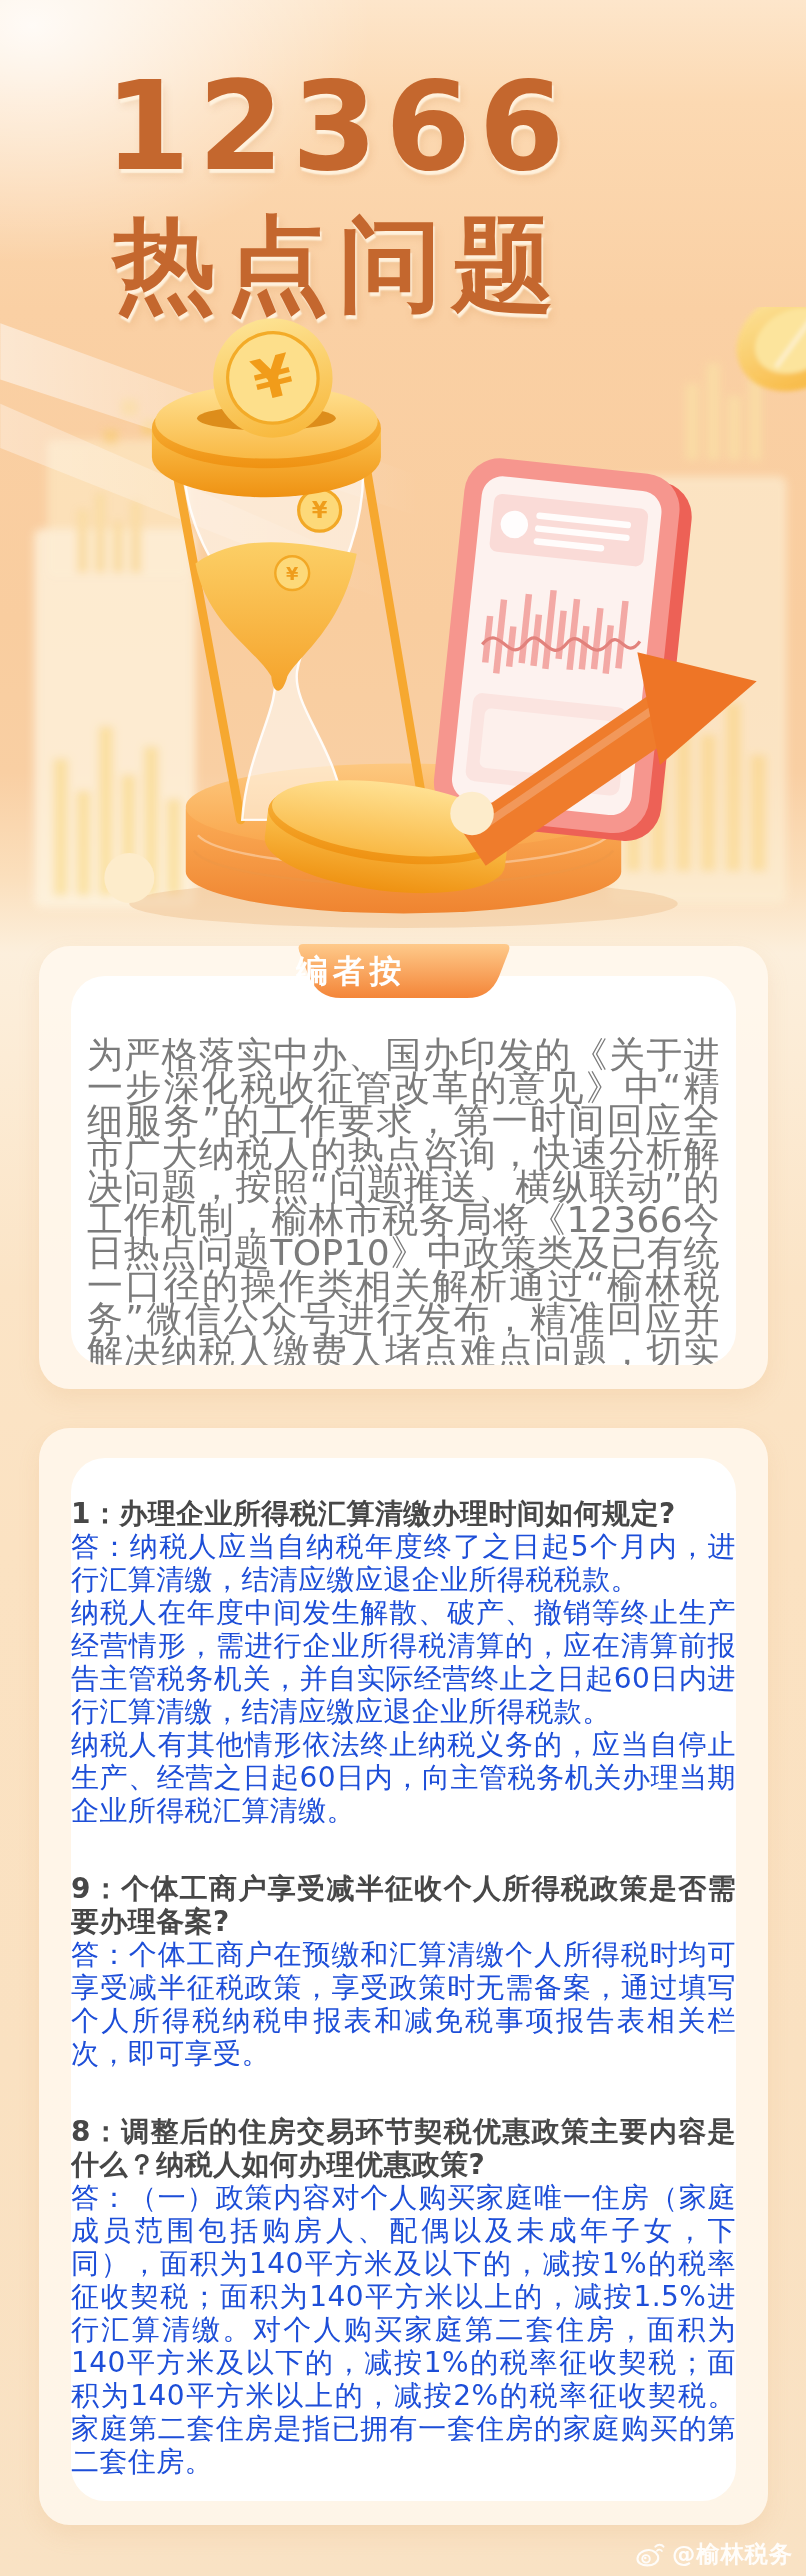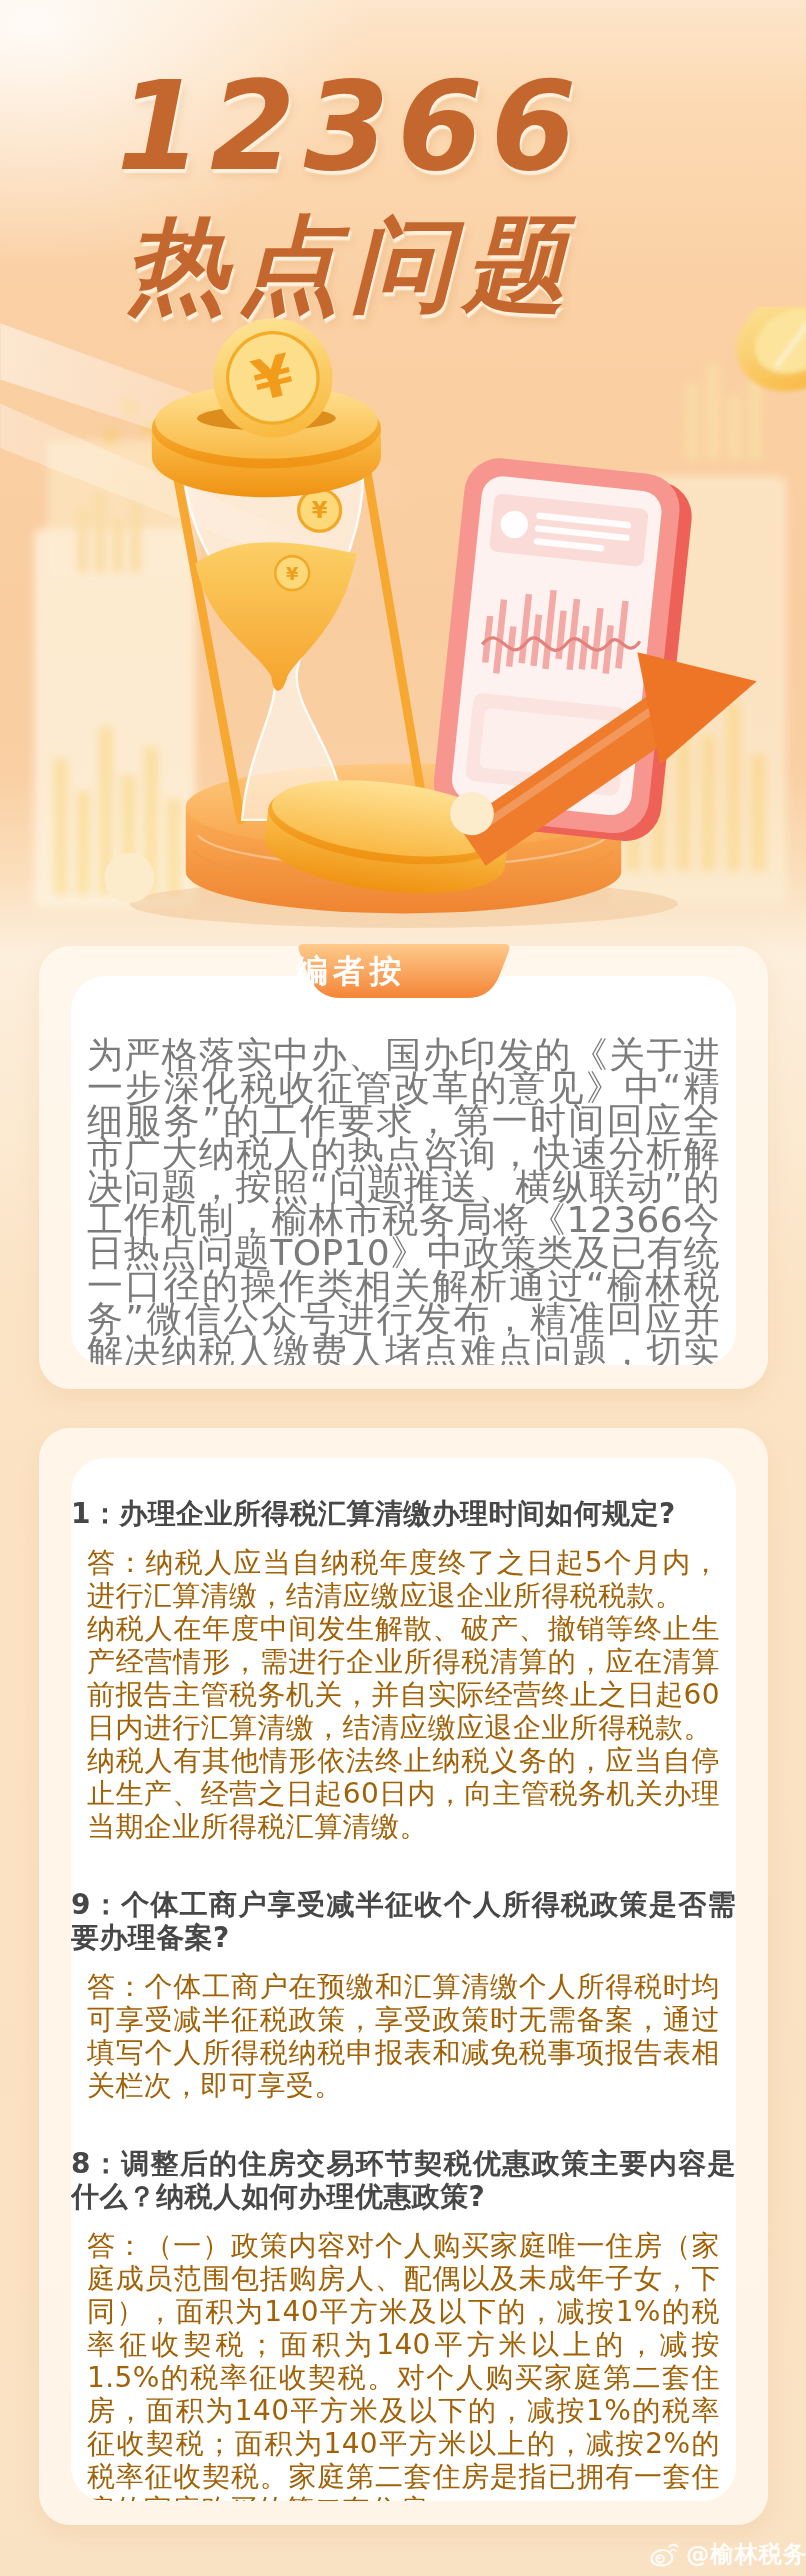--- a/index.html
+++ b/index.html
@@ -7,21 +7,21 @@
   .page {
     position:relative; width:807px; height:2576px; overflow:hidden;
     background:
       radial-gradient(ellipse 484px 339px at 4% 1%, rgba(255,255,255,.85), rgba(255,255,255,0) 70%),
       linear-gradient(180deg,
         #fde6cb 0%, #fcd9b2 4%, #fad0a4 12%, #f9cd9f 24%, #f9cfa3 30%,
         #fbdfbc 34%, #fcefdc 37%, #fcecd6 41%, #fbe4c6 50%, #fbe2c2 60%,
         #fae1c1 80%, #f9e2c4 100%);
   }
   
-  .title-block { position:absolute; top:69px; left:12px; width:677px; text-align:center; color:#c4672e;font-style:italic; }
+  .title-block { position:absolute; top:69px; left:0; width:677px; text-align:center; color:#c4672e; }
   .title-num {
     font-size:123px; line-height:115px; font-weight:700; letter-spacing:8px;
     text-shadow:1.6px 4px 1.6px rgba(255,243,224,.95), 3.2px 7.3px 8px rgba(198,120,50,.18);
   }
   .title-cn {
     margin-top:24px; font-size:103px; line-height:113px; font-weight:700; letter-spacing:9.7px;
     text-shadow:1.6px 4px 1.6px rgba(255,243,224,.95), 3.2px 7.3px 8px rgba(198,120,50,.18);
   }
   
   .illustration { position:absolute; top:307px; left:0; width:807px; height:629px; }
@@ -48,27 +48,27 @@
   .note-text {
     margin:62px 16px 0; font-size:36px; line-height:33px; color:#7b7b7b;
     text-align:justify; letter-spacing:0.4px;
   }
   .qa-wrap { padding:39px 0 0; }
   .qa-item h3 {
     margin:0; font-size:28px; line-height:33px; font-weight:700; color:#474747;
     letter-spacing:0.4px; text-align:justify;
   }
   .qa-item .answer {
-    margin:16px; font-size:28px; line-height:33px; color:#a16207;
+    margin:0; font-size:28px; line-height:33px; color:#1d4ed8;
     white-space:pre-line; text-align:justify; letter-spacing:0.4px;
   }
   .qa-item + .qa-item { margin-top:45px; }
   
   .watermark {
-    position:absolute; right:0; top:2538px; display:flex; align-items:center; gap:6.5px;
+    position:absolute; right:14px; top:2538px; display:flex; align-items:center; gap:6.5px;
     color:rgba(255,255,255,.92); font-size:23.4px; font-weight:700; letter-spacing:0.8px;
   }
   .watermark svg { opacity:.9; }
 </style>
 </head>
 <body>
 
 <div class="page">
 
   <div class="title-block">
@@ -268,21 +268,21 @@
           <p class="answer">答：纳税人应当自纳税年度终了之日起5个月内，进行汇算清缴，结清应缴应退企业所得税税款。
 纳税人在年度中间发生解散、破产、撤销等终止生产经营情形，需进行企业所得税清算的，应在清算前报告主管税务机关，并自实际经营终止之日起60日内进行汇算清缴，结清应缴应退企业所得税款。
 纳税人有其他情形依法终止纳税义务的，应当自停止生产、经营之日起60日内，向主管税务机关办理当期企业所得税汇算清缴。</p>
         </div>
         <div class="qa-item">
           <h3>9：个体工商户享受减半征收个人所得税政策是否需要办理备案?</h3>
           <p class="answer">答：个体工商户在预缴和汇算清缴个人所得税时均可享受减半征税政策，享受政策时无需备案，通过填写个人所得税纳税申报表和减免税事项报告表相关栏次，即可享受。</p>
         </div>
         <div class="qa-item">
           <h3>8：调整后的住房交易环节契税优惠政策主要内容是什么？纳税人如何办理优惠政策?</h3>
-          <p class="answer">答：（一）政策内容对个人购买家庭唯一住房（家庭成员范围包括购房人、配偶以及未成年子女，下同），面积为140平方米及以下的，减按1%的税率征收契税；面积为140平方米以上的，减按1.5%的税率征收契税。对个人购买家庭第二套住房，面积为140平方米及以下的，减按1%的税率征收契税；面积为140平方米以上的，减按2%的税率征收契税。家庭第二套住房是指已拥有一套住房的家庭购买的第二套住房。</p>
+          <p class="answer">答：（一）政策内容对个人购买家庭唯一住房（家庭成员范围包括购房人、配偶以及未成年子女，下同），面积为140平方米及以下的，减按1%的税率征收契税；面积为140平方米以上的，减按1.5%进行汇算清缴。对个人购买家庭第二套住房，面积为140平方米及以下的，减按1%的税率征收契税；面积为140平方米以上的，减按2%的税率征收契税。家庭第二套住房是指已拥有一套住房的家庭购买的第二套住房。</p>
         </div>
       </div>
     </div>
   </section>
 
   <div class="watermark">
     <svg width="31" height="26" viewBox="0 0 38 32">
       <path d="M17,11 C9,11 3,16.5 3,22 C3,26.8 8.2,30 15,30 C22.8,30 28.5,26.2 28.5,21 C28.5,15.8 23,11 17,11 Z" fill="none" stroke="#ffffff" stroke-width="2.6"></path>
       <circle cx="13.5" cy="22" r="4.6" fill="none" stroke="#ffffff" stroke-width="2.4"></circle>
       <circle cx="12.6" cy="21" r="1.6" fill="#ffffff"></circle>

